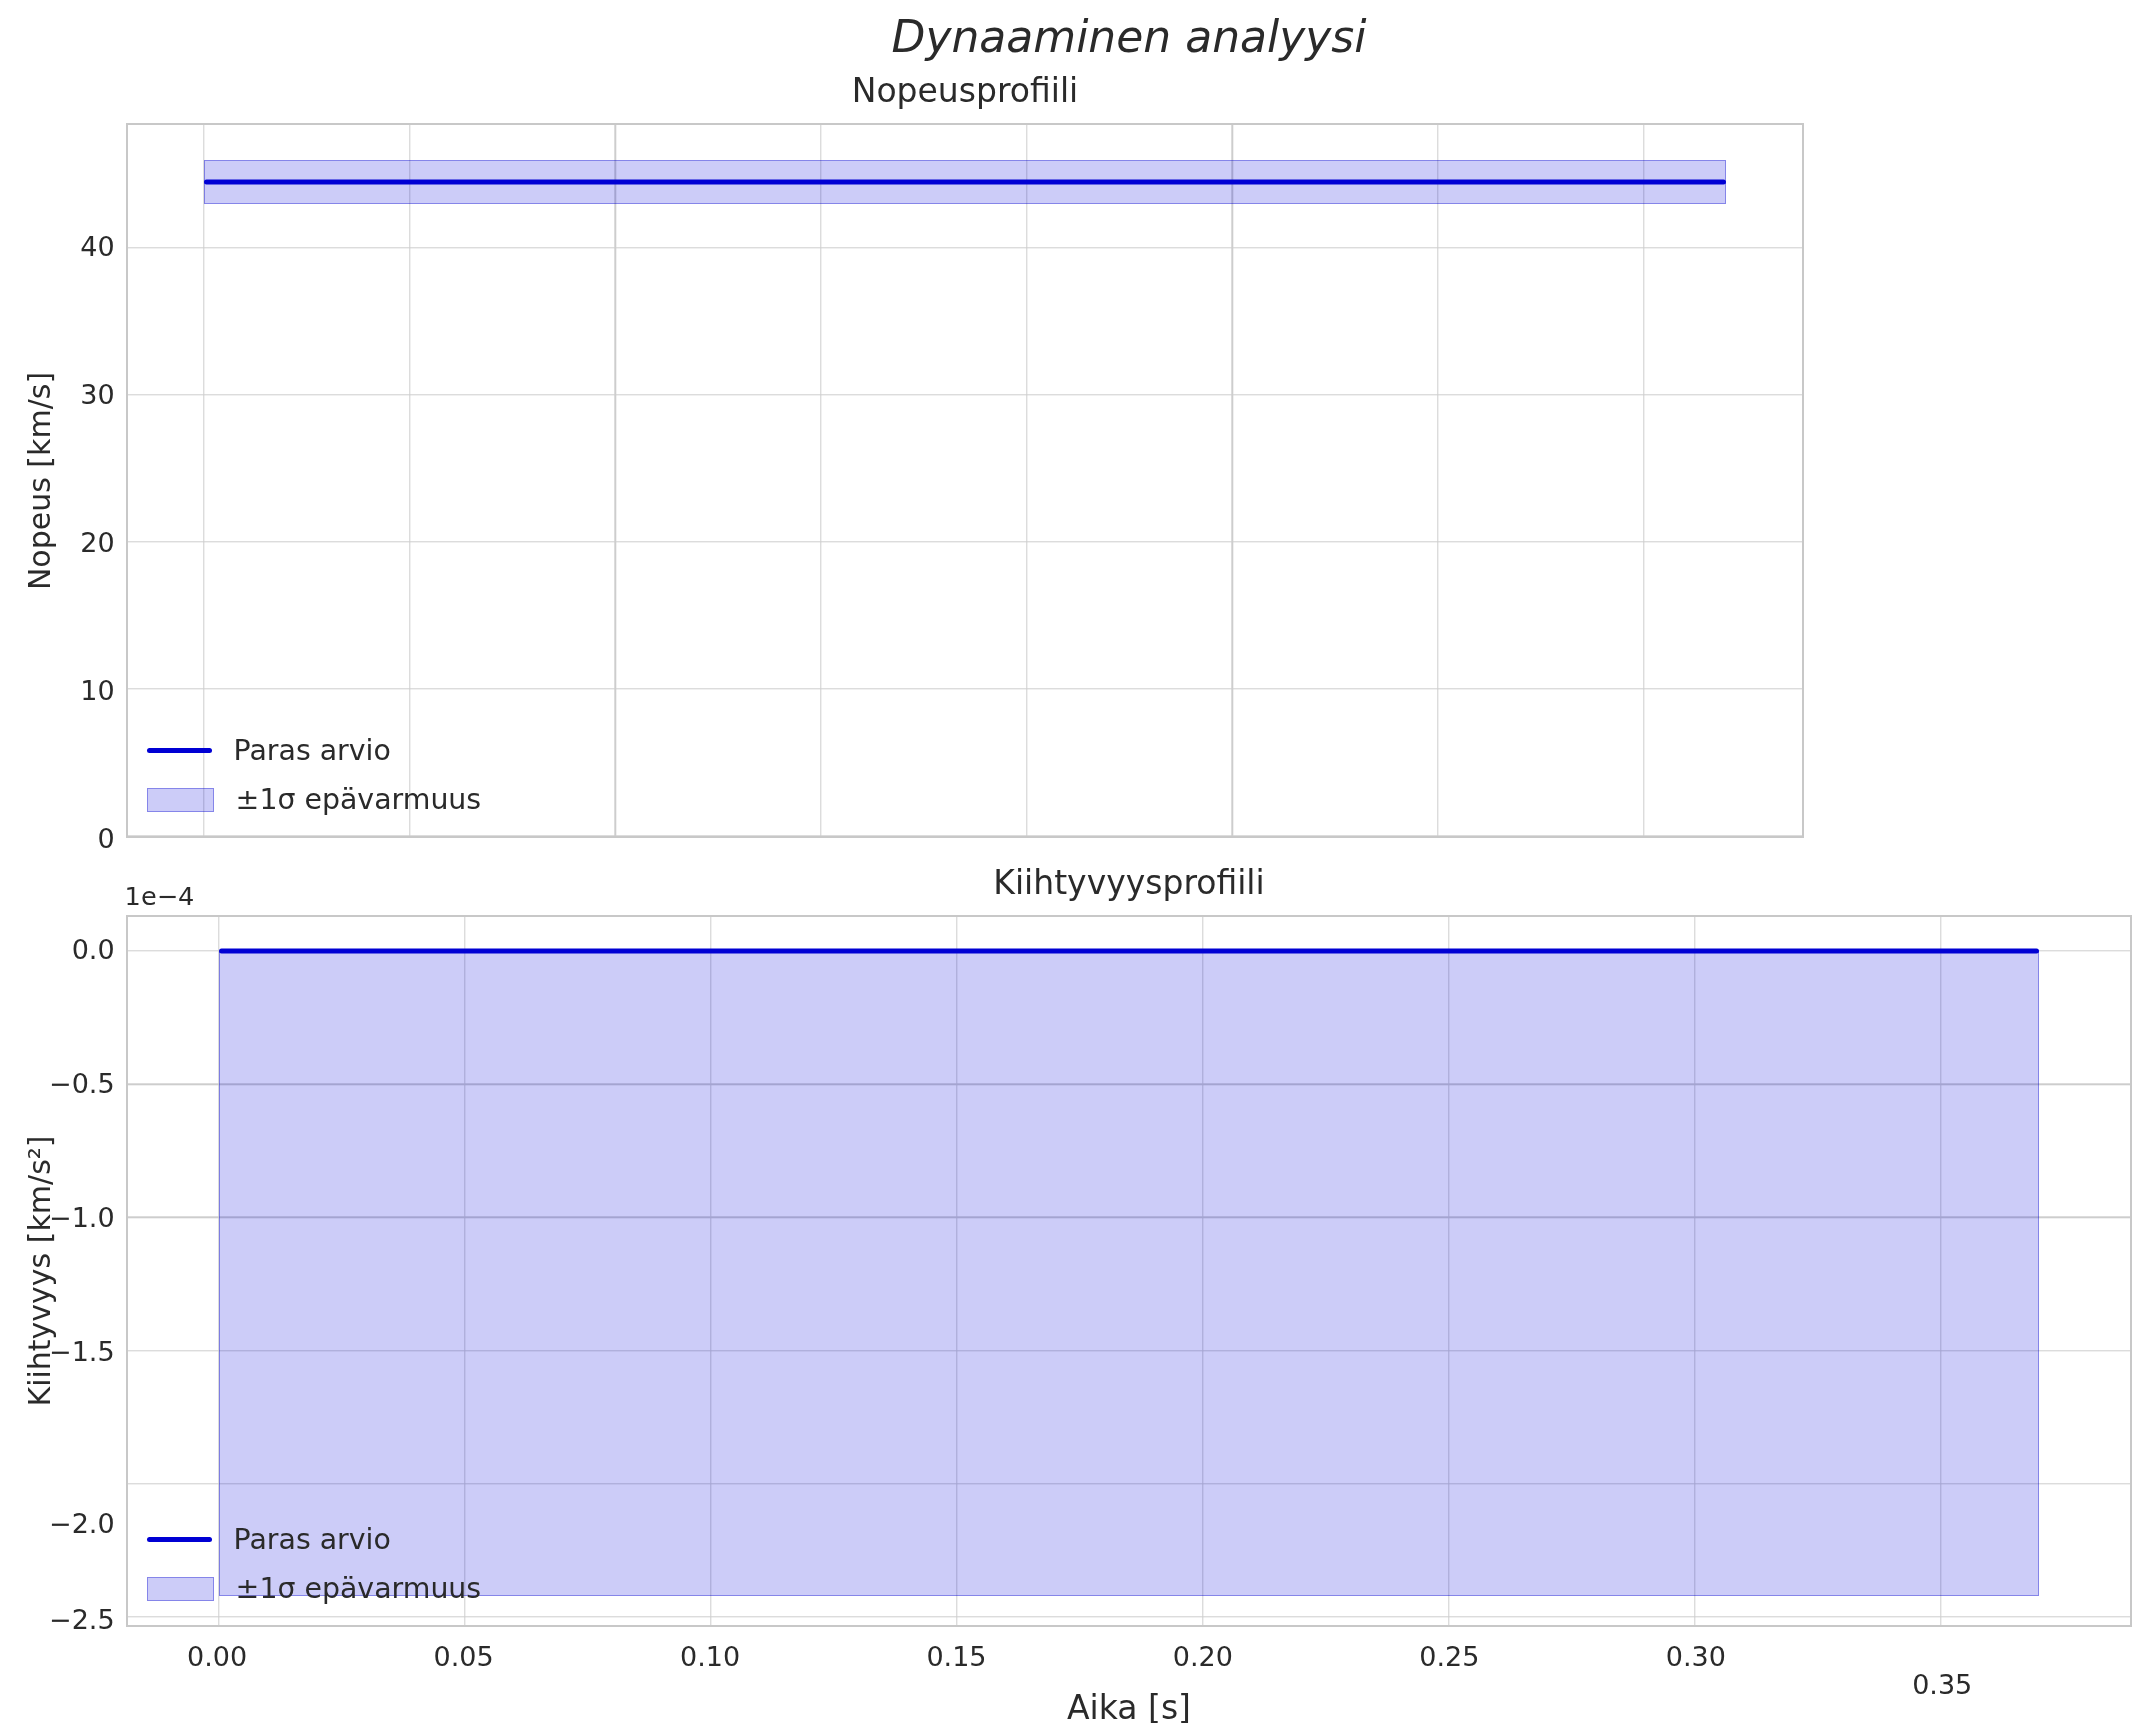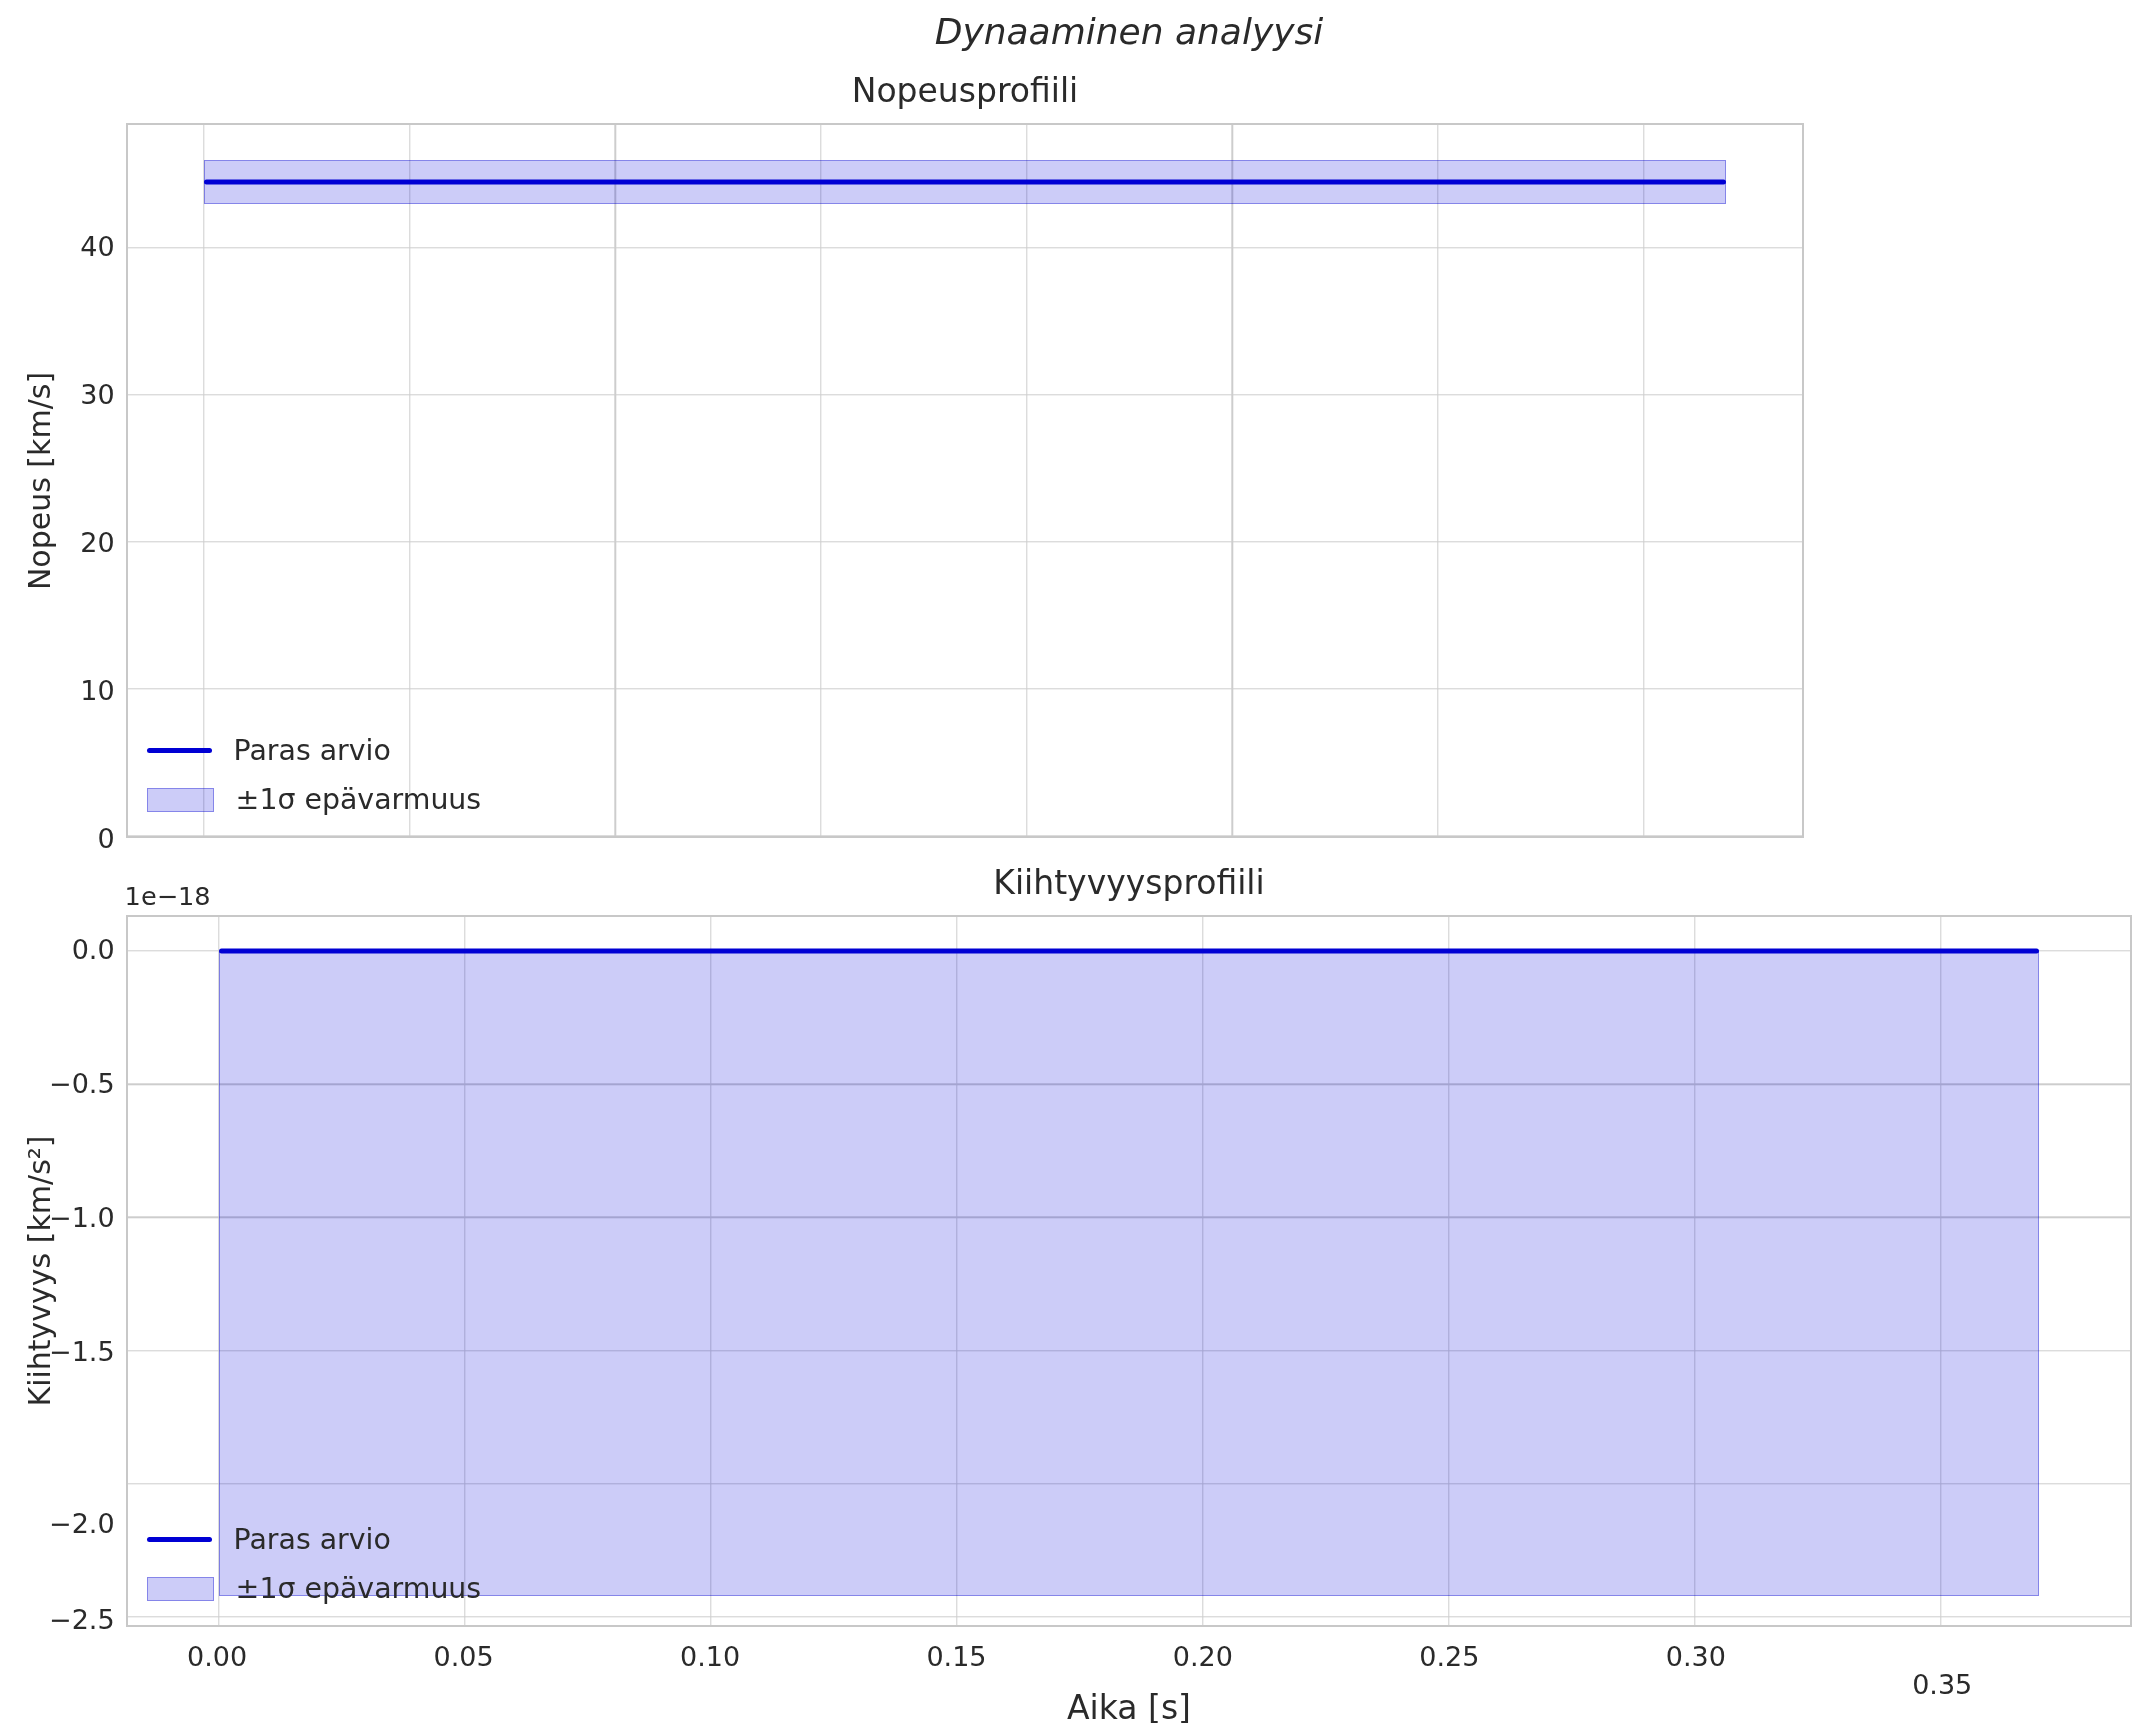--- a/index.html
+++ b/index.html
@@ -9,21 +9,21 @@
     height: 1724px;
     background: #ffffff;
     font-family: "DejaVu Sans", "Liberation Sans", sans-serif;
     color: #2a2a2a;
     overflow: hidden;
   }
   .suptitle {
     position: absolute;
     left: 1129px; top: 11.4px;
     transform: translateX(-50%);
-    font-size: 36px;
+    font-size: 44px;
     font-style: italic;
     white-space: nowrap;
   }
   .chart { position: absolute; }
   #chart-0 { left: 126px; top: 123px;  width: 1678px; height: 715px; }
   #chart-1 { left: 126px; top: 915px; width: 2006px; height: 712px; }
 
   .chart-title {
     position: absolute;
     left: 50%;
@@ -167,21 +167,21 @@
         </div>
         <div class="legend-row">
           <div class="sample-patch"></div>
           <div class="legend-label">±1σ epävarmuus</div>
         </div>
       </div>
   </div>
 
   <div class="chart" id="chart-1">
     <div class="chart-title">Kiihtyvyysprofiili</div>
-    <div class="offset-text">1e−18</div>
+    <div class="offset-text">1e−4</div>
     <div class="ylabel">Kiihtyvyys [km/s²]</div>
     <div class="plot-area">
         <div class="grid-v" style="left: 4.54545%;"></div>
         <div class="grid-v" style="left: 16.8305%;"></div>
         <div class="grid-v" style="left: 29.1155%;"></div>
         <div class="grid-v" style="left: 41.4005%;"></div>
         <div class="grid-v" style="left: 53.6855%;"></div>
         <div class="grid-v" style="left: 65.9705%;"></div>
         <div class="grid-v" style="left: 78.2555%;"></div>
         <div class="grid-v" style="left: 90.5405%;"></div>

